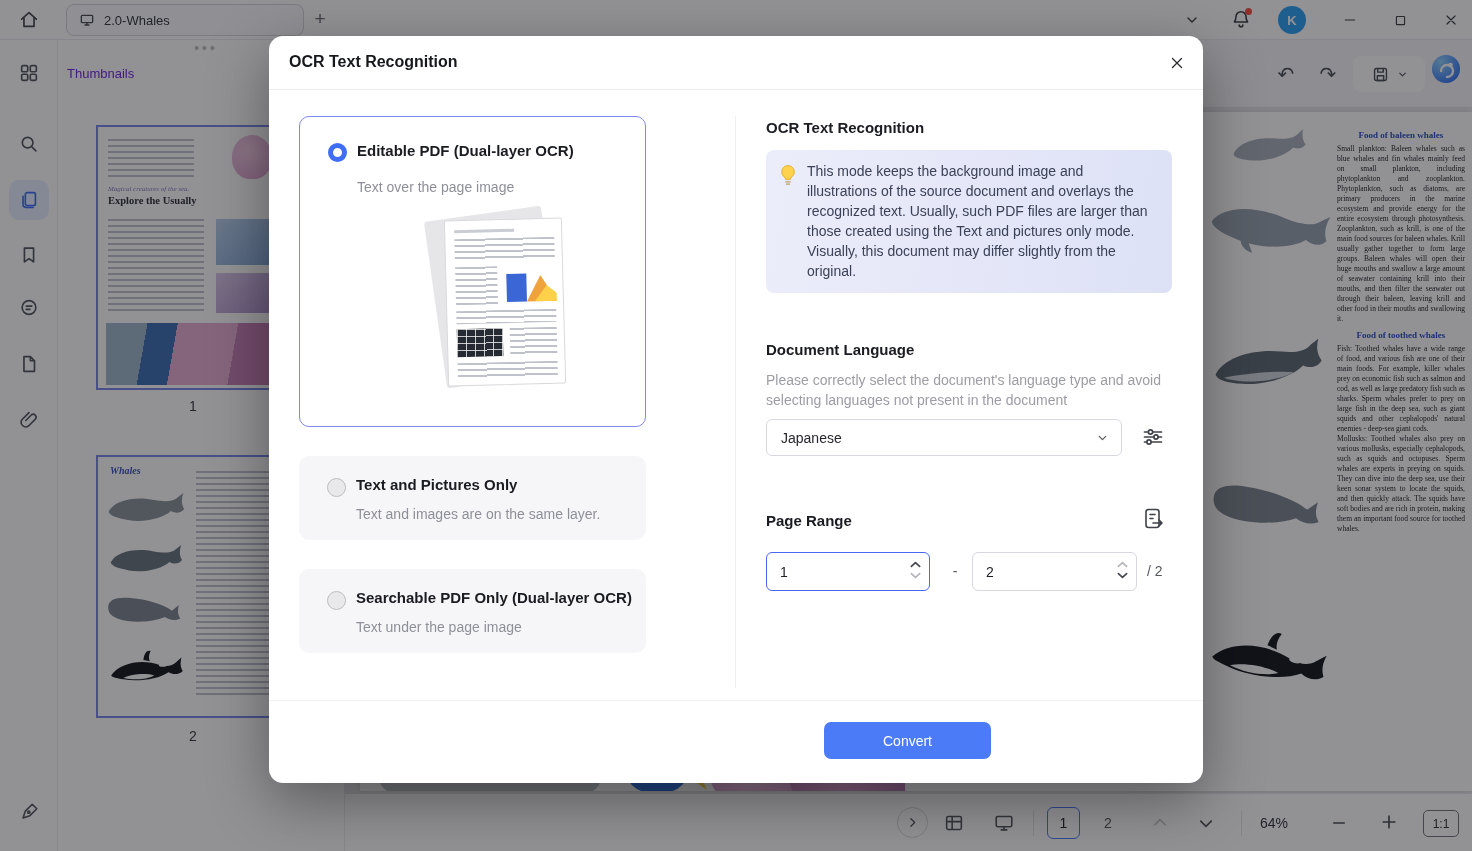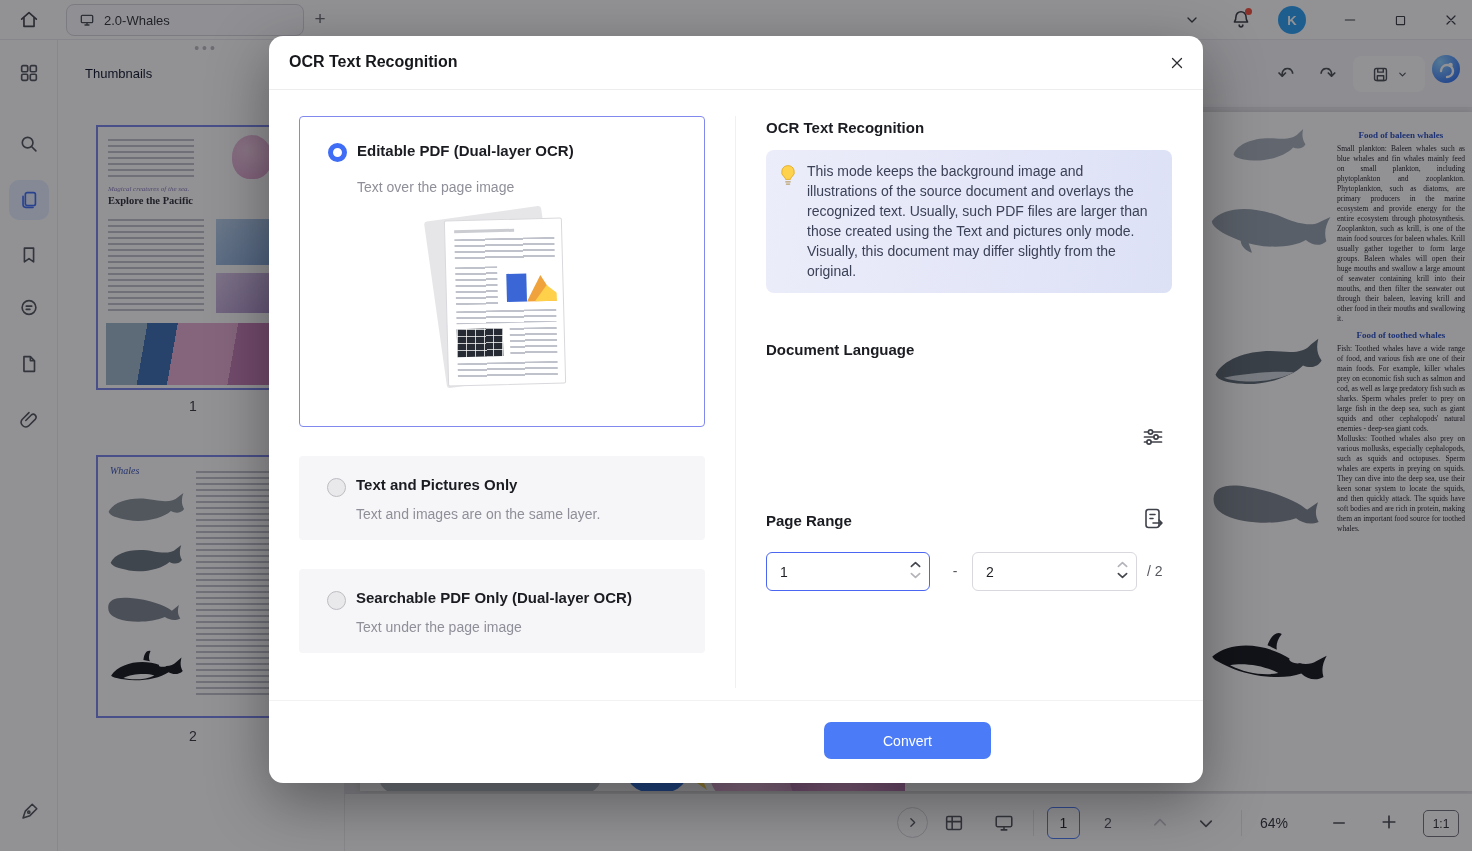--- a/index.html
+++ b/index.html
@@ -26,21 +26,21 @@
 .aibtn{position:absolute;left:1086px;top:14px;width:30px;height:30px}
 
 
 .sidebar{position:absolute;left:0;top:40px;width:58px;height:811px;background:#fff;border-right:1px solid #ececef;z-index:1}
 .side-ic{position:absolute;left:18px;width:22px;height:22px;color:#53565d}
 .side-active{position:absolute;left:9px;top:140px;width:40px;height:40px;background:#e5eeff;border-radius:10px;display:flex;align-items:center;justify-content:center;color:#3e6ef5}
 
 
 .thumbs{position:absolute;left:58px;top:40px;width:287px;height:811px;background:#fff;border-right:1px solid #ececef;z-index:1}
 .panel-handle{position:absolute;left:118px;top:0;width:60px;text-align:center;font-size:14px;letter-spacing:3px;color:#bcbcc2}
-.panel-title{position:absolute;left:27px;top:26px;font-size:13px;color:#0f172a}
+.panel-title{position:absolute;left:9px;top:26px;font-size:13px;color:#6d28d9}
 .thumb{position:absolute;left:38px;width:194px;background:#fff;border:2px solid #7b86ea;overflow:hidden}
 .thumb-label{position:absolute;left:38px;width:194px;text-align:center;font-size:14px;color:#3a3c43}
 .tl{background:repeating-linear-gradient(to bottom,#bfc2ca 0 2px,transparent 2px 6px)}
 
 
 .docarea{position:absolute;left:345px;top:108px;width:1127px;height:685px;background:#ececef;z-index:1}
 .page{position:absolute;left:15px;top:4px;width:1112px;height:679px;background:#fff;box-shadow:0 0 8px rgba(0,0,0,.15)}
 .doc-col{position:absolute;left:977px;top:12px;width:128px;height:662px;overflow:hidden}
 .doc-h{font-family:"Liberation Serif",serif;font-weight:bold;color:#2b4fc0;font-size:9px;text-align:center;margin:6px 0 4px}
 .doc-p{font-family:"Liberation Serif",serif;font-size:7.5px;line-height:10px;color:#1e1e24;text-align:justify}
@@ -52,21 +52,21 @@
 .sb-ic{position:absolute;width:22px;height:22px;color:#54575d}
 .pagebox{position:absolute;top:13px;height:32px;border-radius:6px;display:flex;align-items:center;justify-content:center;font-size:14px}
 
 
 .overlay{position:absolute;inset:0;background:rgba(14,14,20,.45);z-index:5}
 .dialog{position:absolute;left:269px;top:36px;width:934px;height:747px;background:#fff;border-radius:14px;box-shadow:0 18px 60px rgba(0,0,0,.38);z-index:10}
 .dlg-header{position:absolute;left:0;top:0;width:934px;height:54px;border-bottom:1px solid #ededf0}
 .dlg-title{position:absolute;left:20px;top:17px;font-size:16px;font-weight:bold;color:#17181c}
 .dlg-close{position:absolute;left:896px;top:15px;width:24px;height:24px;color:#2b2c30;display:flex;align-items:center;justify-content:center}
 .vdiv{position:absolute;left:466px;top:80px;width:1px;height:572px;background:#f0f0f4}
-.card{position:absolute;left:30px;width:406px;border-radius:4px}
+.card{position:absolute;left:30px;width:347px;border-radius:10px}
 .card-sel{border:1.5px solid #8289ee;background:#fff}
 .card-plain{background:#f6f6f8}
 .radio{position:absolute;left:28px;width:19px;height:19px;border-radius:50%}
 .radio-on{border:5px solid #3f6df5;background:#fff}
 .radio-off{background:#e9e9ec;border:1px solid #bcbcc3}
 .card-label{position:absolute;left:57px;font-size:15px;font-weight:bold;color:#1b1c21}
 .card-desc{position:absolute;left:57px;font-size:14px;color:#8f8f99}
 .illus{position:absolute;left:131px;top:94px;width:145px;height:182px}
 .ill-back{position:absolute;left:4px;top:2px;width:118px;height:168px;background:#e6e6e9;border-radius:3px;transform:rotate(-8deg)}
 .ill-front{position:absolute;left:15px;top:8px;width:118px;height:166px;background:#fff;border:1px solid #d9d9dd;border-radius:2px;transform:rotate(-1.5deg)}
@@ -228,30 +228,30 @@
   </div>
 
   <div class="thumbs">
     <div class="panel-handle">•••</div>
     <div class="panel-title">Thumbnails</div>
 
     <div class="thumb" style="top:85px;height:265px">
       <div class="tl" style="position:absolute;left:10px;top:12px;width:86px;height:40px"></div>
       <div style="position:absolute;left:134px;top:8px;width:40px;height:44px;border-radius:50% 50% 45% 45%;background:radial-gradient(circle at 40% 35%,#f2cde4,#dd9ecb)"></div>
       <div style="position:absolute;left:10px;top:58px;font-family:'Liberation Serif',serif;font-style:italic;font-size:7px;color:#8a7ab8">Magical creatures of the sea.</div>
-      <div style="position:absolute;left:10px;top:68px;font-family:'Liberation Serif',serif;font-weight:bold;font-size:10.5px;color:#2f3138">Explore the Pacific</div>
+      <div style="position:absolute;left:10px;top:68px;font-family:'Liberation Serif',serif;font-weight:bold;font-size:10.5px;color:#2f3138">Explore the Usually</div>
       <div class="tl" style="position:absolute;left:10px;top:92px;width:96px;height:96px"></div>
       <div style="position:absolute;left:118px;top:92px;width:66px;height:46px;background:linear-gradient(140deg,#b9d0ea,#7fa4d4)"></div>
       <div style="position:absolute;left:118px;top:146px;width:66px;height:40px;background:linear-gradient(140deg,#d9c7e6,#a98cc9)"></div>
       <div style="position:absolute;left:8px;top:196px;width:178px;height:62px;background:linear-gradient(100deg,#9fb6c9 0 22%,#3d6fb4 22% 38%,#e7aed2 38% 70%,#c77fb5 70%)"></div>
     </div>
     <div class="thumb-label" style="top:358px">1</div>
 
     <div class="thumb" style="top:415px;height:263px">
-      <div style="position:absolute;left:12px;top:8px;font-family:'Liberation Serif',serif;font-style:italic;font-weight:normal;font-size:10px;color:#3b55b5">Whales</div>
+      <div style="position:absolute;left:12px;top:8px;font-family:'Liberation Serif',serif;font-style:italic;font-weight:bold;font-size:10px;color:#3b55b5">Whales</div>
       <div class="tl" style="position:absolute;left:98px;top:14px;width:86px;height:226px"></div>
       <span style="position:absolute;left:6px;top:34px">
           <svg width="84" height="36" viewBox="0 0 120 52">
             <path d="M6 30 C14 13 44 7 72 13 C88 16 100 15 106 9 L114 3 C111 11 111 19 115 26 C111 32 103 33 96 29 C84 40 56 46 34 42 C18 39 8 36 6 30 Z" fill="#8a949c"></path>
           </svg>
         </span>
       <span style="position:absolute;left:8px;top:86px">
           <svg width="80" height="34" viewBox="0 0 120 52">
             <path d="M6 30 C14 13 44 7 72 13 C88 16 100 15 106 9 L114 3 C111 11 111 19 115 26 C111 32 103 33 96 29 C84 40 56 46 34 42 C18 39 8 36 6 30 Z" fill="#6b757e"></path>
           </svg>
@@ -428,21 +428,30 @@
       <span style="position:absolute;left:13px;top:14px">
           <svg width="18" height="24" viewBox="0 0 20 26">
             <path d="M10 1.5 a7 7 0 0 1 4.2 12.6 c-.9.7-1.4 1.6-1.5 2.7 h-5.4 c-.1-1.1-.6-2-1.5-2.7 A7 7 0 0 1 10 1.5 Z" fill="#ffd24d" stroke="#e0ac28" stroke-width="1"></path>
             <path d="M7.5 19.5 h5 M8.2 22 h3.6" stroke="#b9a06a" stroke-width="1.4" stroke-linecap="round"></path>
           </svg>
         </span>
       <div class="infotext">This mode keeps the background image and illustrations of the source document and overlays the recognized text. Usually, such PDF files are larger than those created using the Text and pictures only mode. Visually, this document may differ slightly from the original.</div>
     </div>
 
     <div class="rc-h" style="top:305px">Document Language</div>
-
+    <div class="hint">Please correctly select the document's language type and avoid selecting languages not present in the document</div>
+
+    <div class="select" style="left:497px;top:383px;width:356px;height:37px;border:1px solid #d8d8de;background:#fff">
+      <span class="sel-text">Japanese</span>
+      <span class="sel-chev">
+          <svg width="13" height="13" viewBox="0 0 24 24" fill="none" stroke="currentColor" stroke-width="2.2" stroke-linecap="round" stroke-linejoin="round">
+            <path d="M6 9 l6 6 6-6"></path>
+          </svg>
+        </span>
+    </div>
     <div style="position:absolute;left:872px;top:389px;width:24px;height:24px;color:#3f424a">
       <span><svg width="24" height="24" viewBox="0 0 24 24" fill="none" stroke="currentColor" stroke-width="1.7" stroke-linecap="round">
             <path d="M3.5 7 h17 M3.5 12 h17 M3.5 17 h17"></path>
             <circle cx="9.5" cy="7" r="2.1" fill="#fff"></circle>
             <circle cx="15" cy="12" r="2.1" fill="#fff"></circle>
             <circle cx="8" cy="17" r="2.1" fill="#fff"></circle>
           </svg></span>
     </div>
 
     <div class="rc-h" style="top:476px">Page Range</div>

